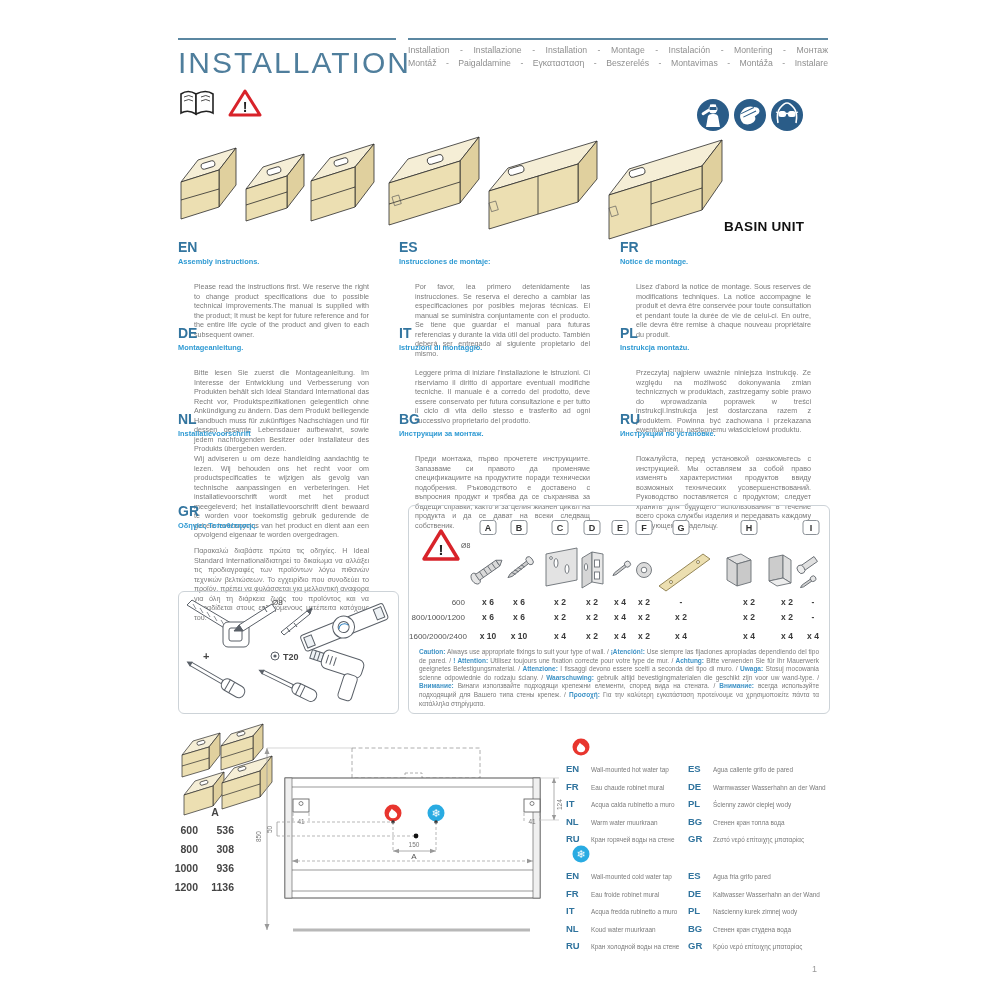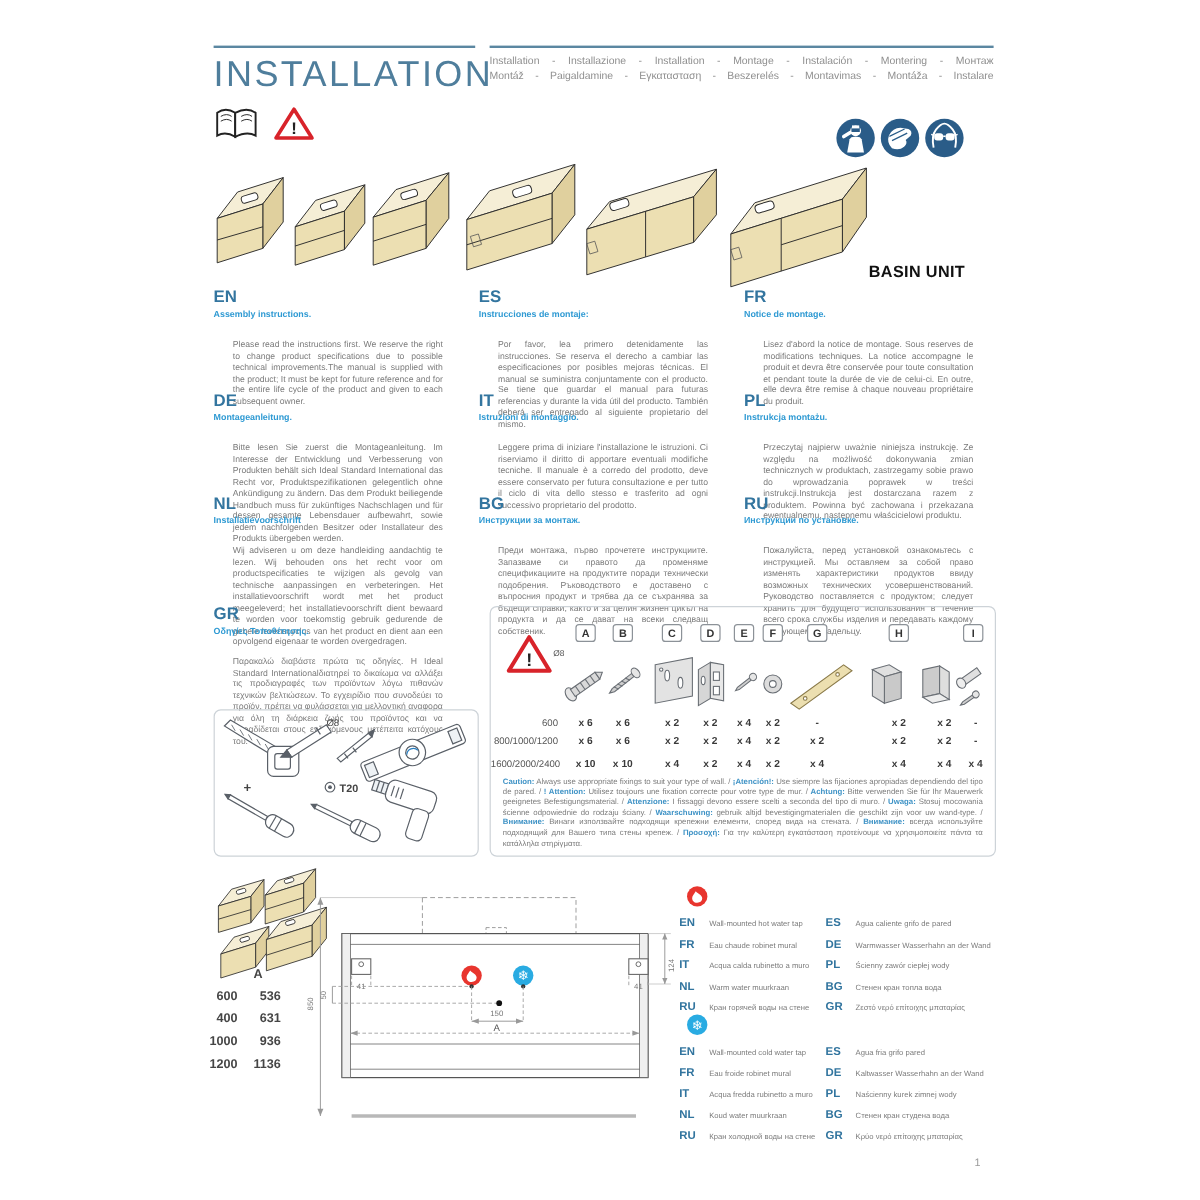--- a/index.html
+++ b/index.html
@@ -502,22 +502,22 @@
     <div class="dhead">
         <span class="dh-a">A</span>
       </div>
 
       <div class="drow">
         <span class="dsize">600</span>
         <span class="dval">536</span>
       </div>
 
       <div class="drow">
-        <span class="dsize">400</span>
-        <span class="dval">631</span>
+        <span class="dsize">800</span>
+        <span class="dval">308</span>
       </div>
 
       <div class="drow">
         <span class="dsize">1000</span>
         <span class="dval">936</span>
       </div>
 
       <div class="drow">
         <span class="dsize">1200</span>
         <span class="dval">1136</span>

